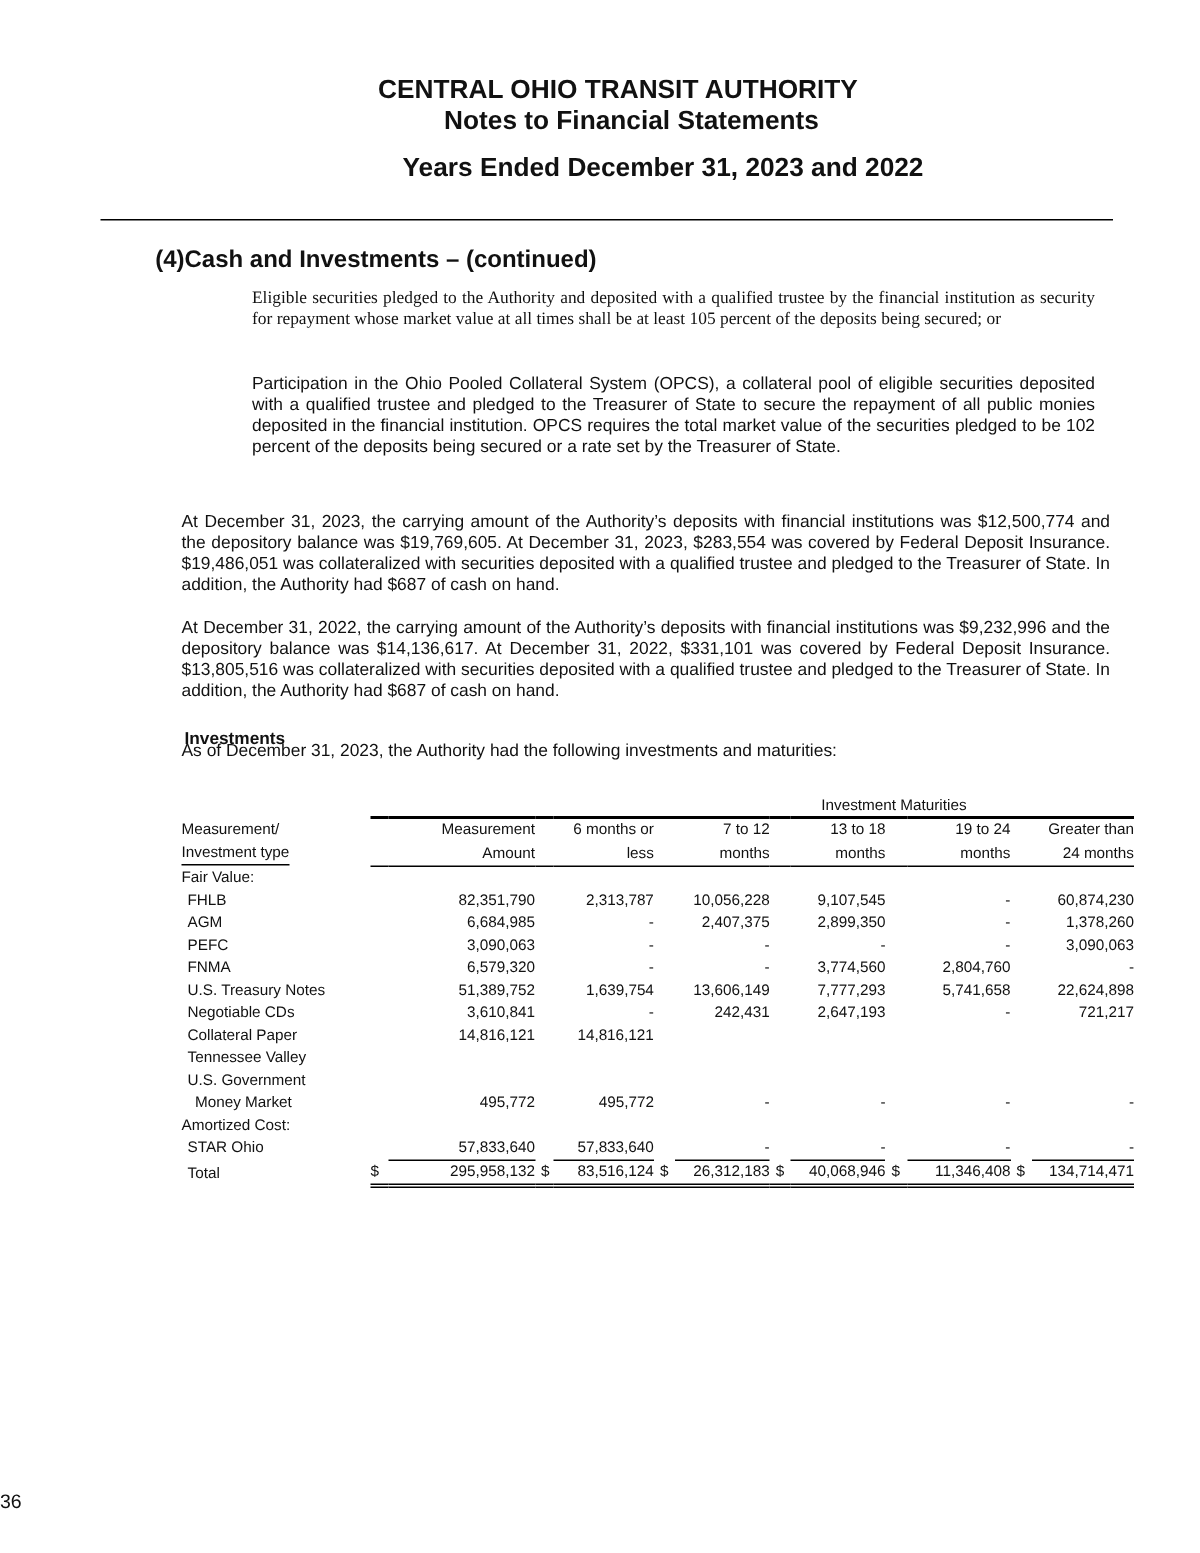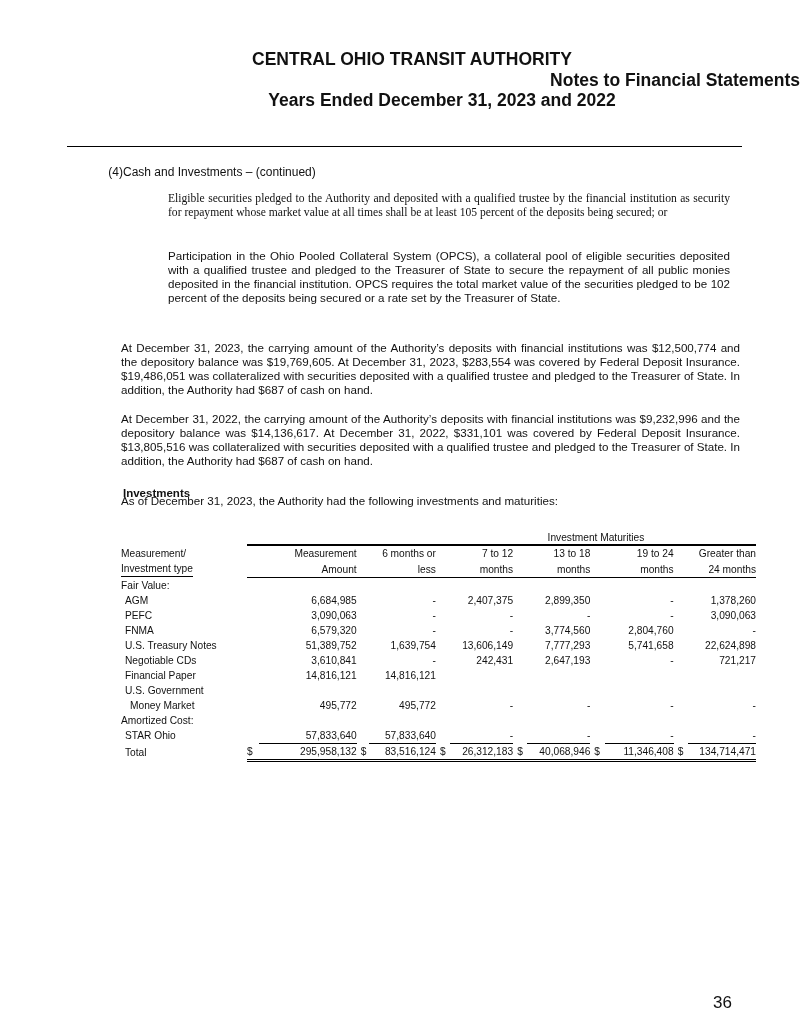--- a/index.html
+++ b/index.html
@@ -2,44 +2,44 @@
 <html><head>
 <meta charset="utf-8">
 <style>
   html, body { margin: 0; padding: 0; background: #ffffff; }
   body { width: 800px; height: 1035px; position: relative; overflow: hidden;
          font-family: "Liberation Sans", sans-serif; color: #111; }
   .header { position: absolute; top: 49px; left: 0; width: 800px; text-align: center;
             font-weight: bold; font-size: 17.5px; line-height: 20.5px; }
   .header div { white-space: nowrap; }
   .h1 { padding-left: 24px; }
-  .h2 { padding-left: 42px; text-align: right; }
-  .h3 { padding-left: 84px; }
+  .h2 { padding-left: 42px; }
+  .h3 { padding-left: 84px; margin-top: 11px; }
   .rule { position: absolute; top: 146px; left: 67px; width: 675px; height: 1px; background: #000; }
-  .section-title { position: absolute; top: 165px; left: 82px; font-weight: normal; font-size: 12px; white-space: nowrap; }
+  .section-title { position: absolute; top: 165px; left: 82px; font-weight: bold; font-size: 16px; white-space: nowrap; }
   .section-title .num { display: inline-block; width: 41px; }
   .para { position: absolute; font-size: 11.6px; line-height: 14px; text-align: justify; }
   .p-indent { left: 168px; width: 562px; }
   .p-full { left: 121px; width: 619px; }
   .inv-title { position: absolute; top: 487px; left: 123px; font-weight: bold; font-size: 11.5px; }
   .inv-intro { position: absolute; top: 494px; left: 121px; font-size: 11.6px; white-space: nowrap; }
 
   table.inv { position: absolute; top: 529px; left: 121px; width: 635px; border-collapse: collapse; font-size: 10.2px; }
   table.inv td { padding: 0; height: 15px; line-height: 15px; white-space: nowrap; vertical-align: bottom; }
   .num { text-align: right; }
   .group-hdr { text-align: center; font-size: 10.2px; }
   .group-rule td.line { border-top: 2px solid #000; }
   .hdr-u span { border-bottom: 1px solid #000; display: inline-block; }
   .it { }
   .indent { padding-left: 4px !important; }
   .indent2 { padding-left: 9px !important; }
   .ulc { border-bottom: 1px solid #000; }
   .total-row td { padding-top: 4px; }
   .dbl { border-bottom: 3px double #000; }
-  .page-num { position: absolute; top: 993px; left: 0; width: 732px; text-align: right; font-size: 17px; }
+  .page-num { position: absolute; top: 993px; left: 0; width: 732px; text-align: left; font-size: 13px; }
 </style>
 </head>
 <body>
 
 <div class="header">
   <div class="h1">CENTRAL OHIO TRANSIT AUTHORITY</div>
   <div class="h2">Notes to Financial Statements</div>
   <div class="h3">Years Ended December 31, 2023 and 2022</div>
 </div>
 <div class="rule"></div>
@@ -101,20 +101,29 @@
     <td colspan="2" class="num ulc">months</td>
     <td colspan="2" class="num ulc">months</td>
     <td colspan="2" class="num ulc">months</td>
     <td colspan="2" class="num ulc">24 months</td>
   </tr>
   <tr>
     <td class="it" colspan="13">Fair Value:</td>
   </tr>
 
 
+  <tr>
+    <td class="indent">FHLB</td>
+    <td colspan="2" class="num">82,351,790</td>
+    <td colspan="2" class="num">2,313,787</td>
+    <td colspan="2" class="num">10,056,228</td>
+    <td colspan="2" class="num">9,107,545</td>
+    <td colspan="2" class="num">-</td>
+    <td colspan="2" class="num">60,874,230</td>
+  </tr>
 
   <tr>
     <td class="indent">AGM</td>
     <td colspan="2" class="num">6,684,985</td>
     <td colspan="2" class="num">-</td>
     <td colspan="2" class="num">2,407,375</td>
     <td colspan="2" class="num">2,899,350</td>
     <td colspan="2" class="num">-</td>
     <td colspan="2" class="num">1,378,260</td>
   </tr>
@@ -154,29 +163,32 @@
     <td class="indent">Negotiable CDs</td>
     <td colspan="2" class="num">3,610,841</td>
     <td colspan="2" class="num">-</td>
     <td colspan="2" class="num">242,431</td>
     <td colspan="2" class="num">2,647,193</td>
     <td colspan="2" class="num">-</td>
     <td colspan="2" class="num">721,217</td>
   </tr>
 
   <tr>
-    <td class="indent">Financial Paper</td>
+    <td class="indent">Collateral Paper</td>
     <td colspan="2" class="num">14,816,121</td>
     <td colspan="2" class="num">14,816,121</td>
     <td colspan="2" class="num"></td>
     <td colspan="2" class="num"></td>
     <td colspan="2" class="num"></td>
     <td colspan="2" class="num"></td>
   </tr>
 
+  <tr>
+    <td class="indent" colspan="13">Tennessee Valley</td>
+  </tr>
 
   <tr>
     <td class="indent" colspan="13">U.S. Government</td>
   </tr>
   <tr>
     <td class="indent2">Money Market</td>
     <td colspan="2" class="num">495,772</td>
     <td colspan="2" class="num">495,772</td>
     <td colspan="2" class="num">-</td>
     <td colspan="2" class="num">-</td>

